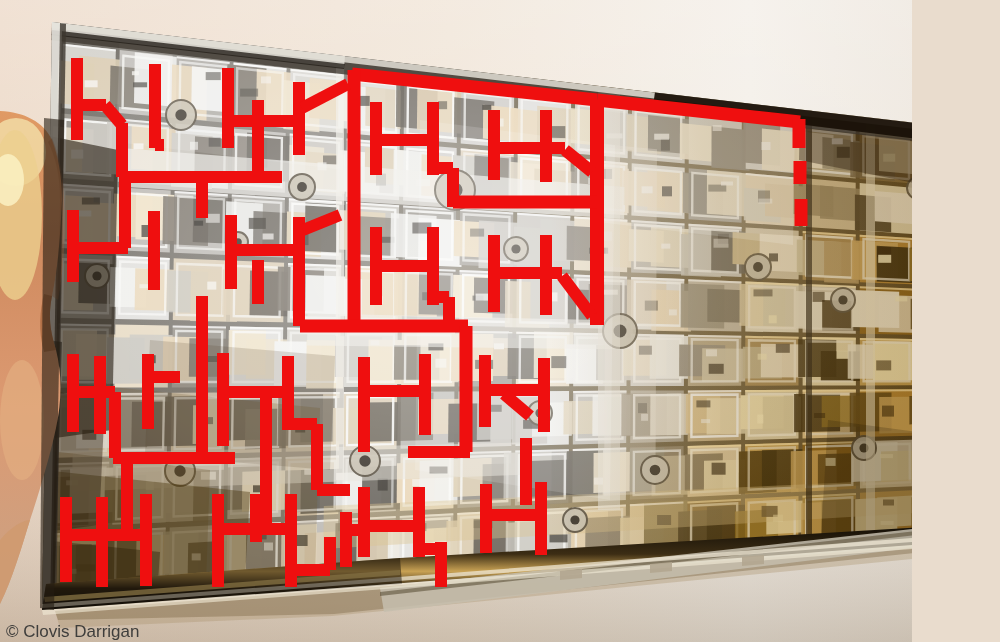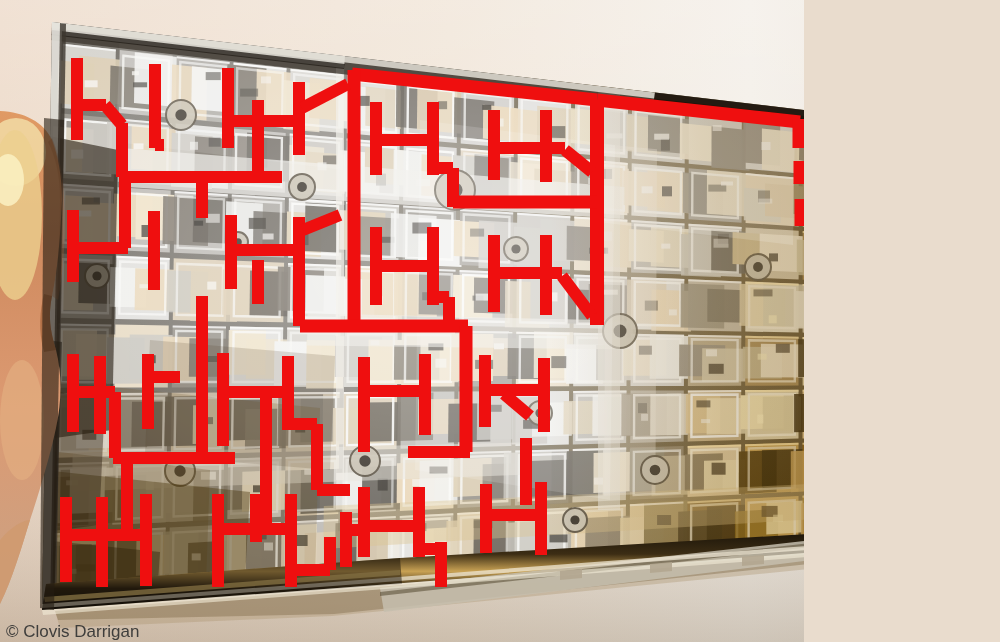--- a/index.html
+++ b/index.html
@@ -1,16 +1,16 @@
 <!DOCTYPE html>
 <html><head>
 <meta charset="utf-8">
 <style>
 html,body{margin:0;padding:0;background:#e9dccd;font-family:"Liberation Sans",sans-serif;}
-#scene{position:relative;width:804px;height:642px;overflow:hidden;}
+#scene{position:relative;width:912px;height:642px;overflow:hidden;}
 </style>
 </head>
 <body>
 
 <div id="scene">
 <svg width="1000" height="642" viewBox="0 0 1000 642">
 <defs>
 <linearGradient id="wallg" x1="0" y1="0" x2="1" y2="0">
  <stop offset="0" stop-color="#ecd8c6"></stop>
  <stop offset="0.45" stop-color="#f0e4d6"></stop>

